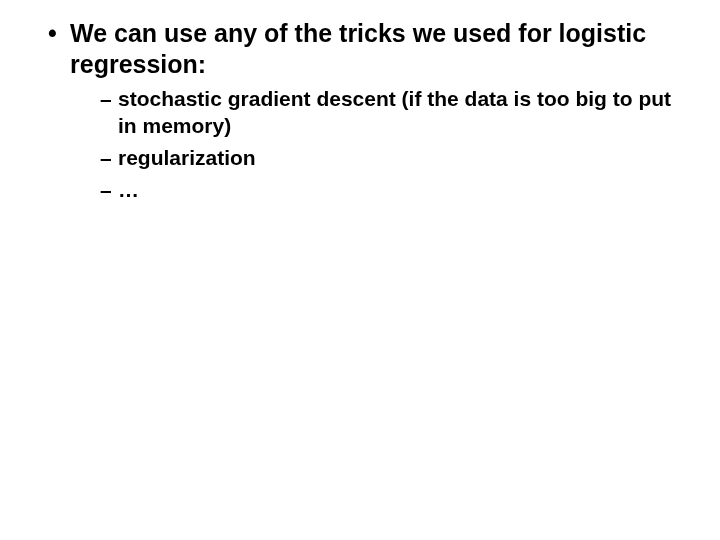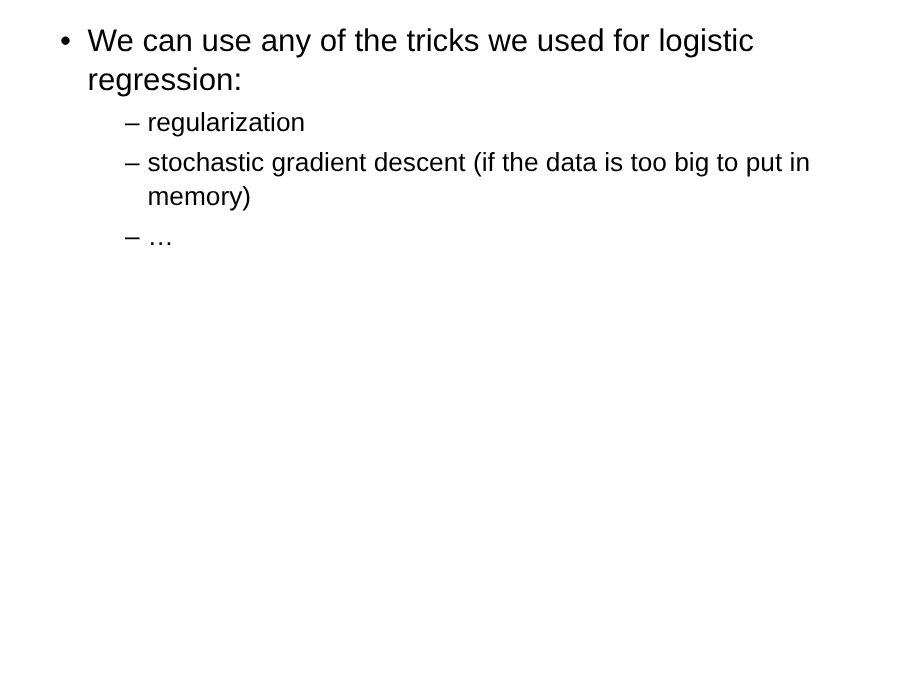--- a/index.html
+++ b/index.html
@@ -22,20 +22,21 @@
       font-size: 40px;
       text-align: center;
       margin: 0 0 24px 0;
       line-height: 1.15;
       font-weight: normal;
     }
     .level1 {
       list-style: none;
       padding: 0;
       margin: 0 0 0 14px;
+      font-weight: bold;
     }
     .level1 > li {
       position: relative;
       padding-left: 26px;
       font-size: 25px;
       line-height: 1.25;
       margin-bottom: 14px;
     }
     .level1 > li::before {
       content: "•";
@@ -64,19 +65,19 @@
     }
   </style>
 </head>
 <body>
 
 <div class="slide">
   <ul class="level1">
     <li>
       <span>We can use any of the tricks we used for logistic regression:</span>
       <ul class="level2">
+        <li>stochastic gradient descent (if the data is too big to put in memory)</li>
         <li>regularization</li>
-        <li>stochastic gradient descent (if the data is too big to put in memory)</li>
         <li>…</li>
       </ul>
     </li>
   </ul>
 </div>
 
 </body></html>

